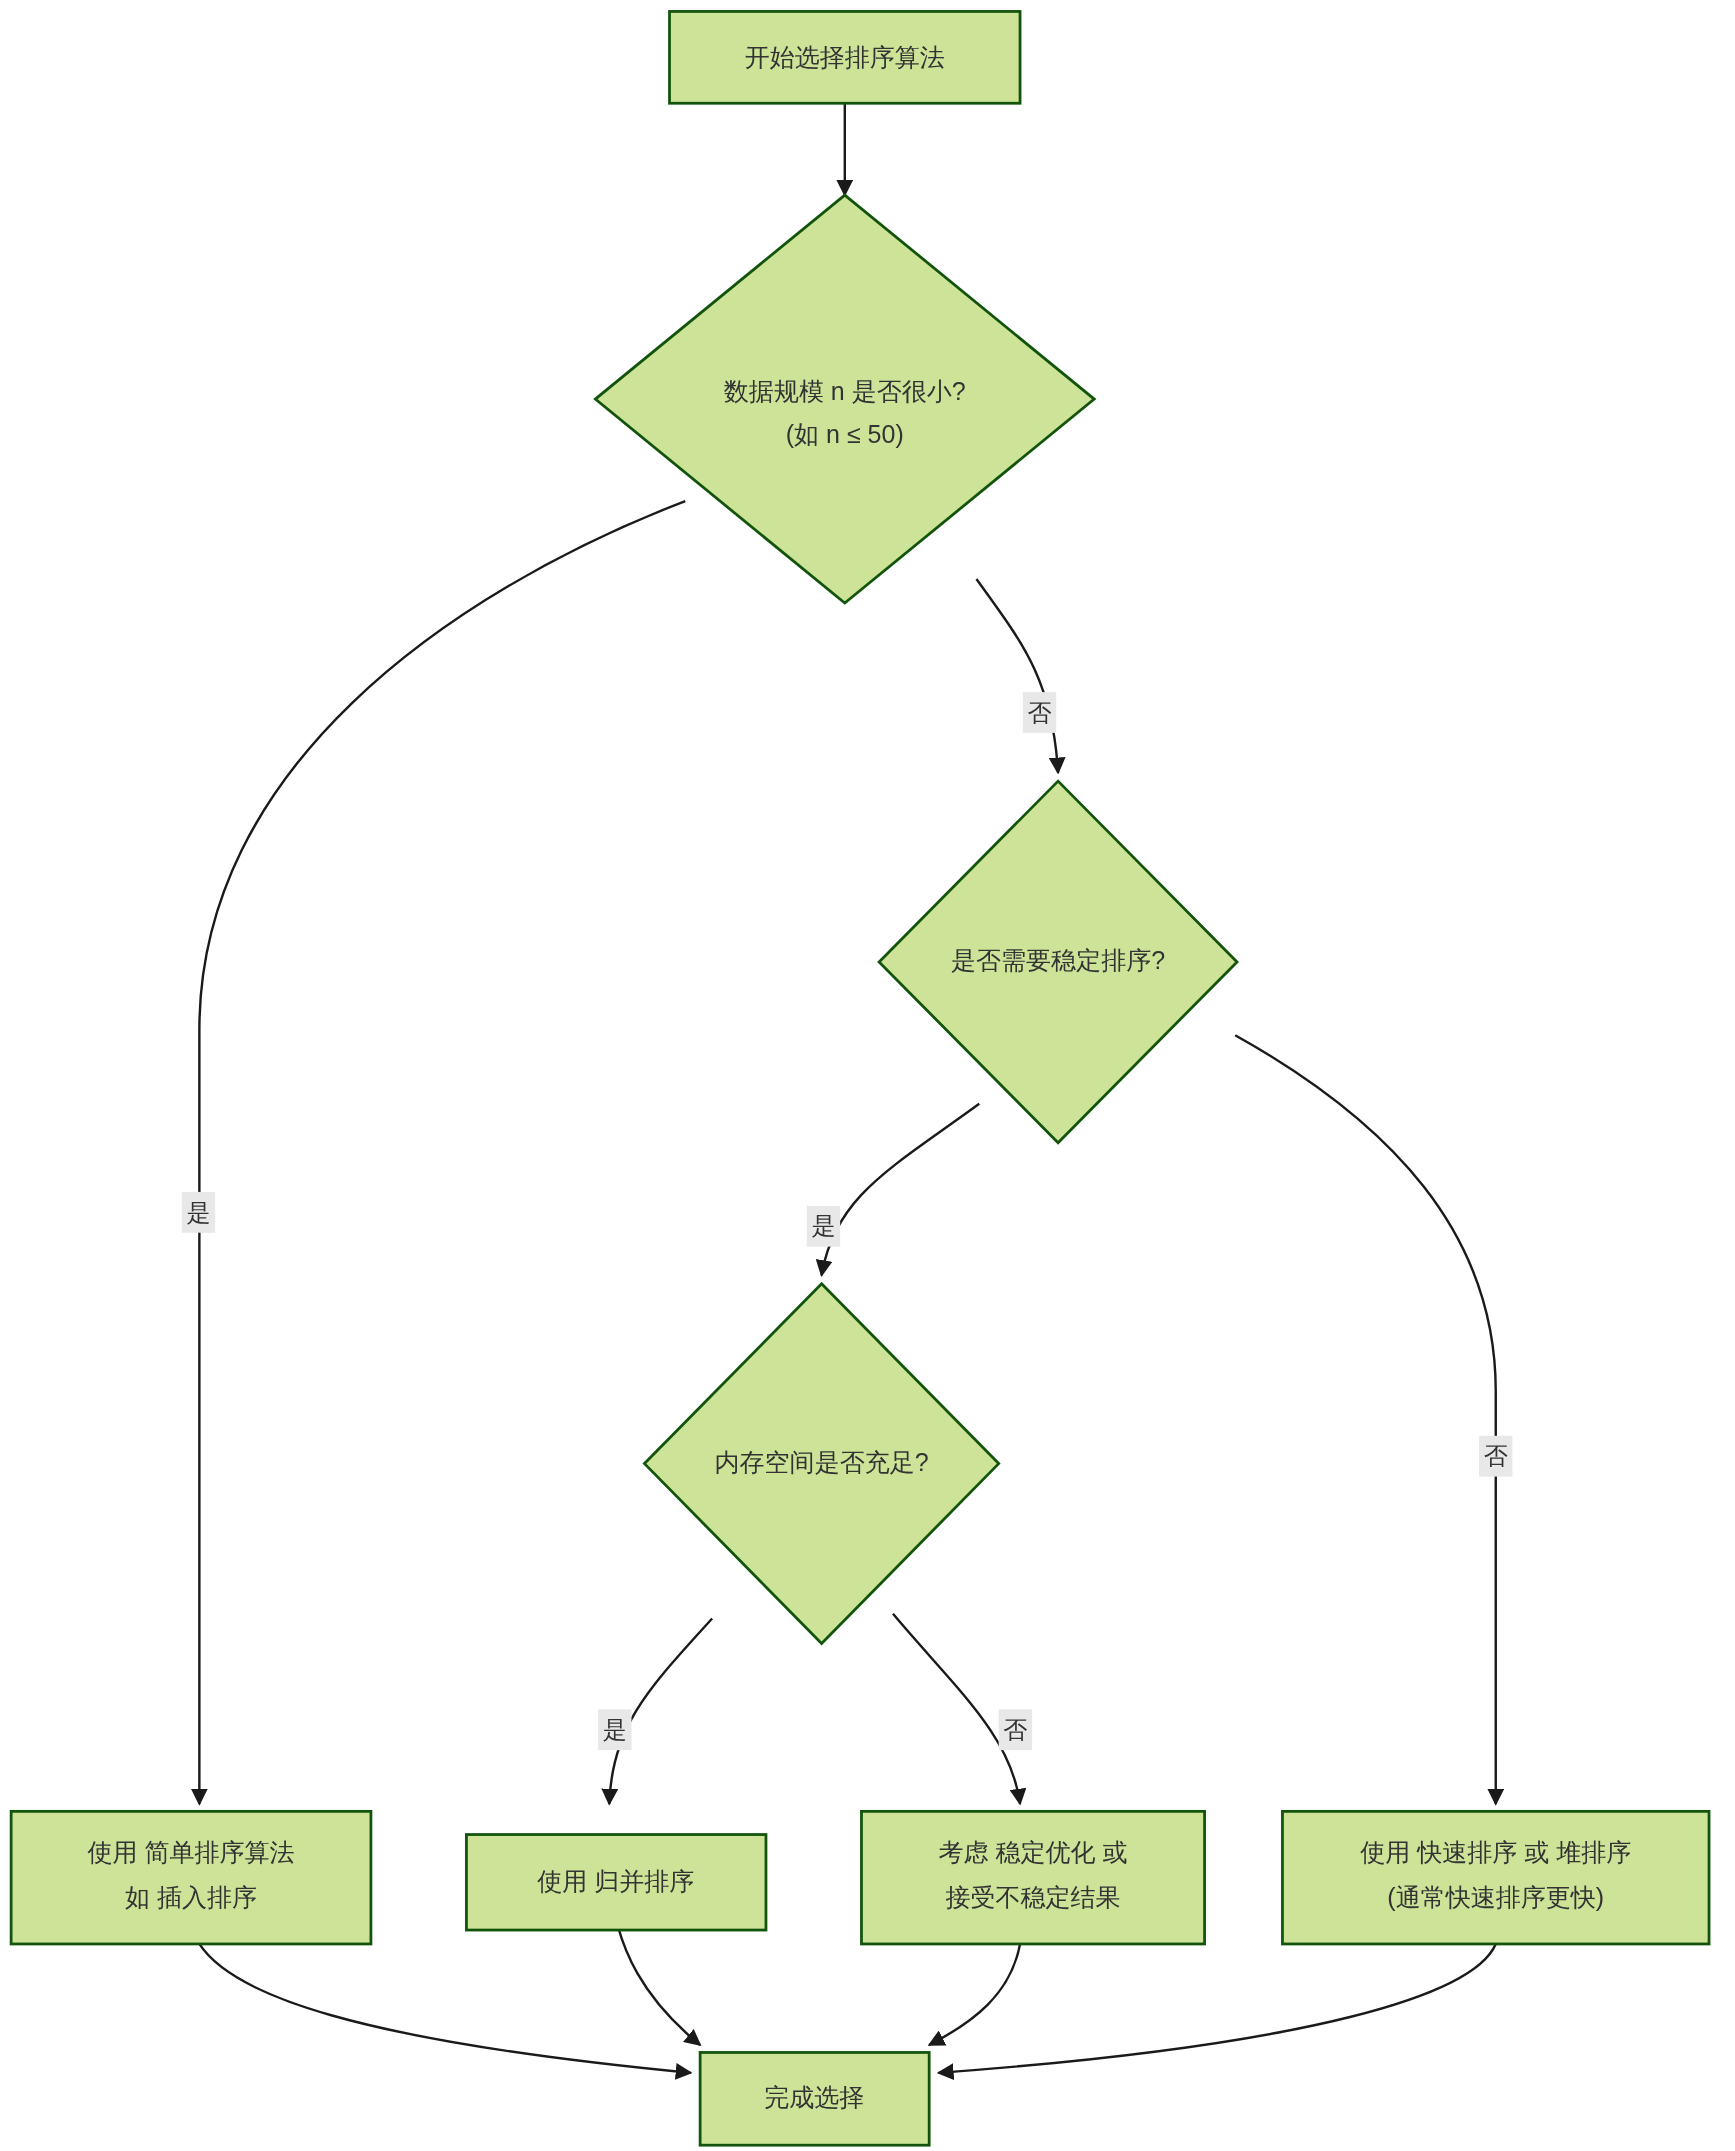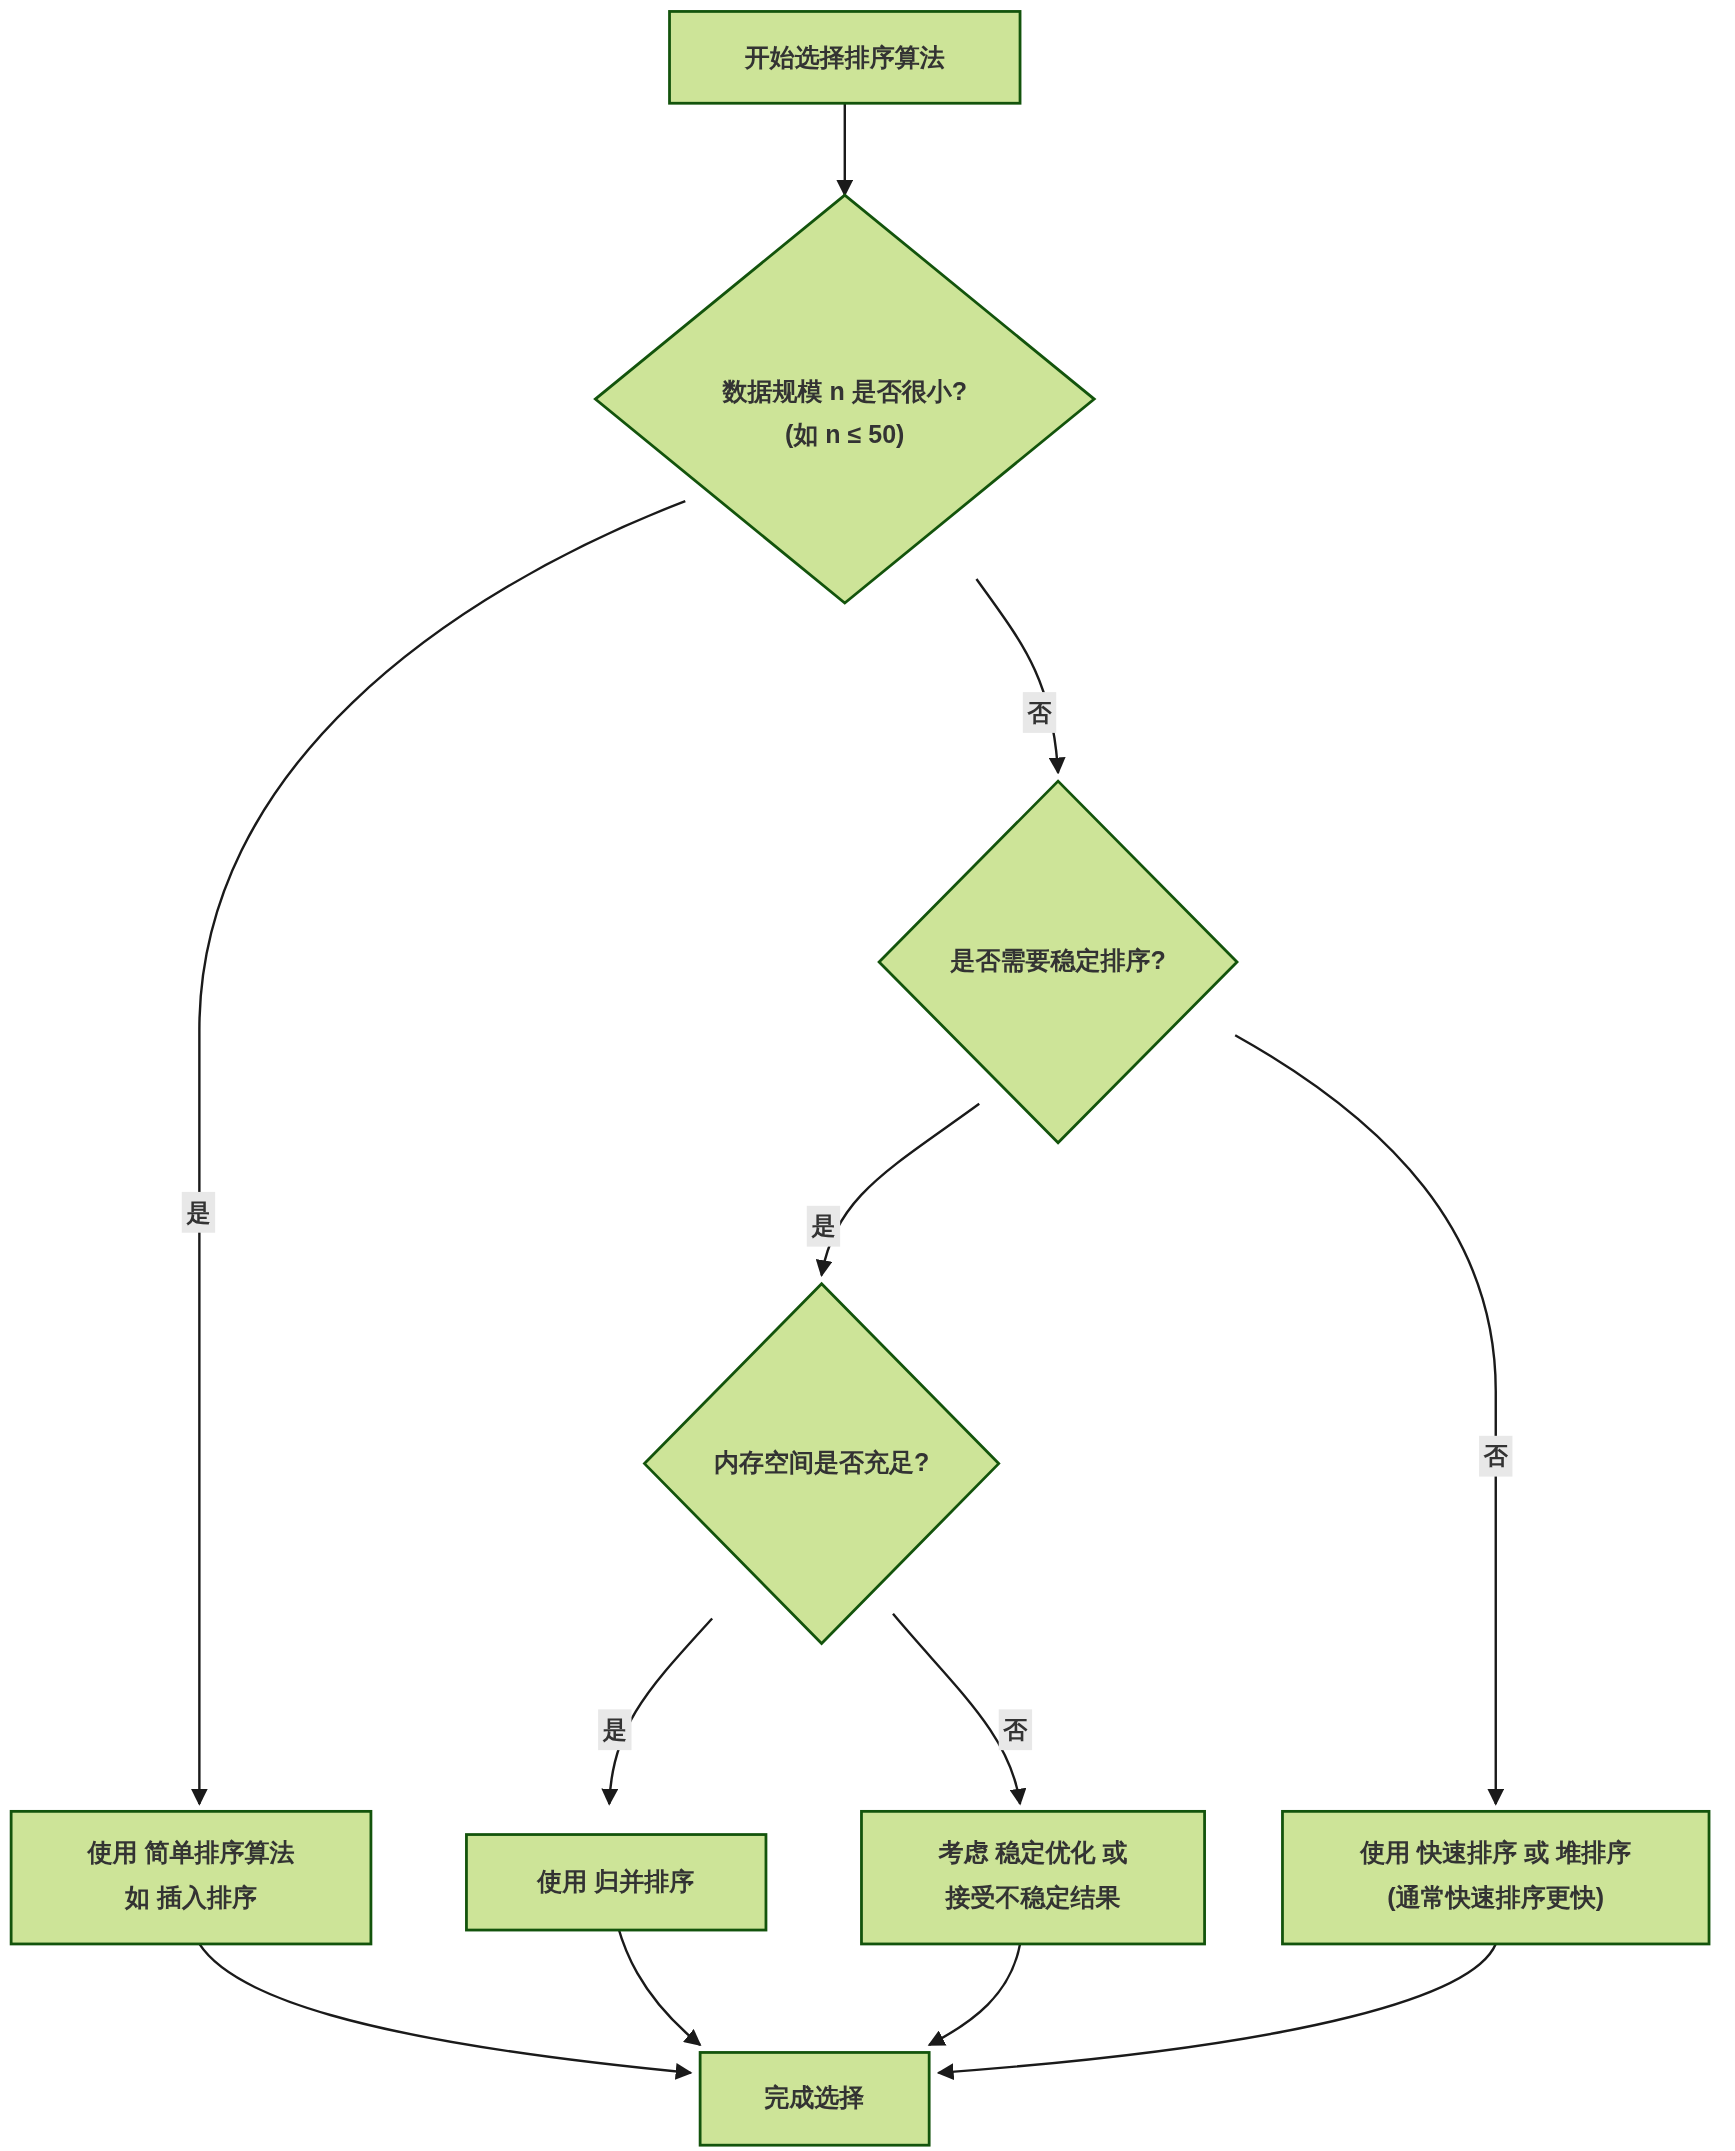--- a/index.html
+++ b/index.html
@@ -10,21 +10,20 @@
   body {
     width: 1735px;
     height: 2152px;
     font-family: "Liberation Sans", "DejaVu Sans", sans-serif;
     overflow: hidden;
   }
   #flowchart-root {
     position: relative;
     width: 1735px;
     height: 2152px;
-    font-weight: bold;
   }
   svg#diagram {
     display: block;
     width: 1735px;
     height: 2152px;
   }
   .node-shape {
     fill: #cde498;
     stroke: #13540c;
     stroke-width: 3;

